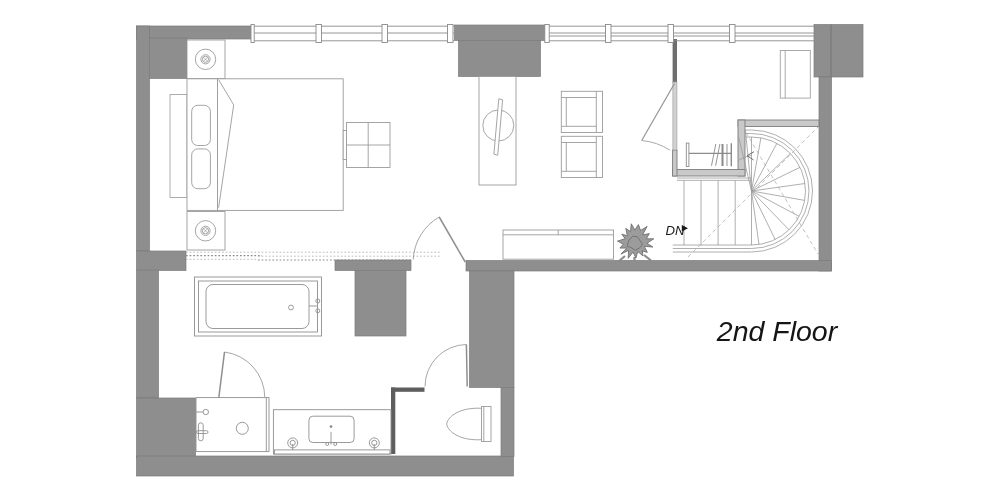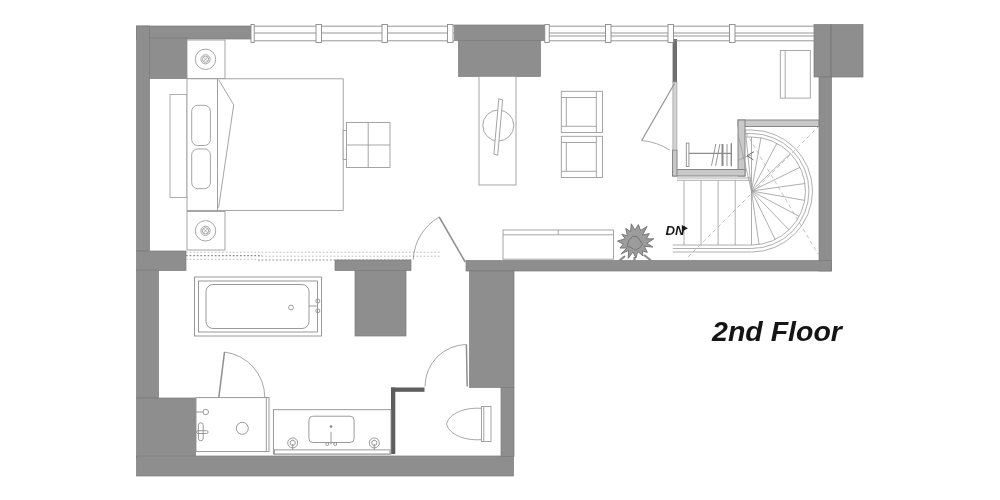--- a/index.html
+++ b/index.html
@@ -1,16 +1,16 @@
 <!DOCTYPE html>
 <html><head>
 <meta charset="utf-8">
 <style>
   html,body{margin:0;padding:0;background:#ffffff;}
-  #plan{width:850px;height:500px;position:relative;font-family:"Liberation Sans",sans-serif;font-weight:bold;}
+  #plan{width:850px;height:500px;position:relative;font-family:"Liberation Sans",sans-serif;}
 </style>
 </head>
 <body>
 <div id="plan">
 <svg width="1000" height="500" viewBox="0 0 1000 500" xmlns="http://www.w3.org/2000/svg">
   <rect x="0" y="0" width="1000" height="500" fill="#ffffff"></rect>
 
   <rect x="150" y="41" width="522" height="219" fill="#ffffff"></rect>
 
   <rect x="420" y="41" width="252" height="219" fill="#ffffff"></rect>

